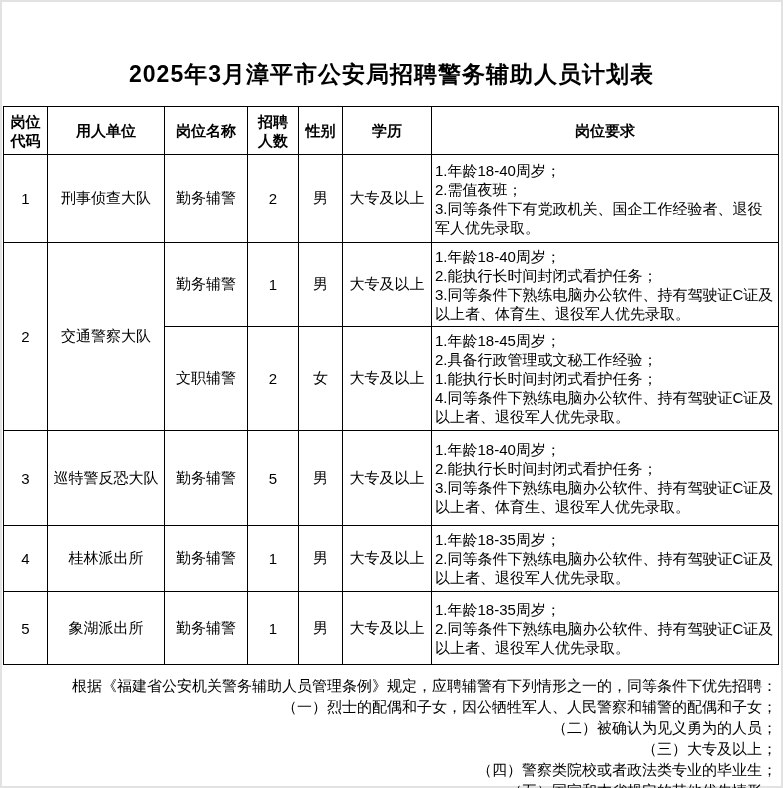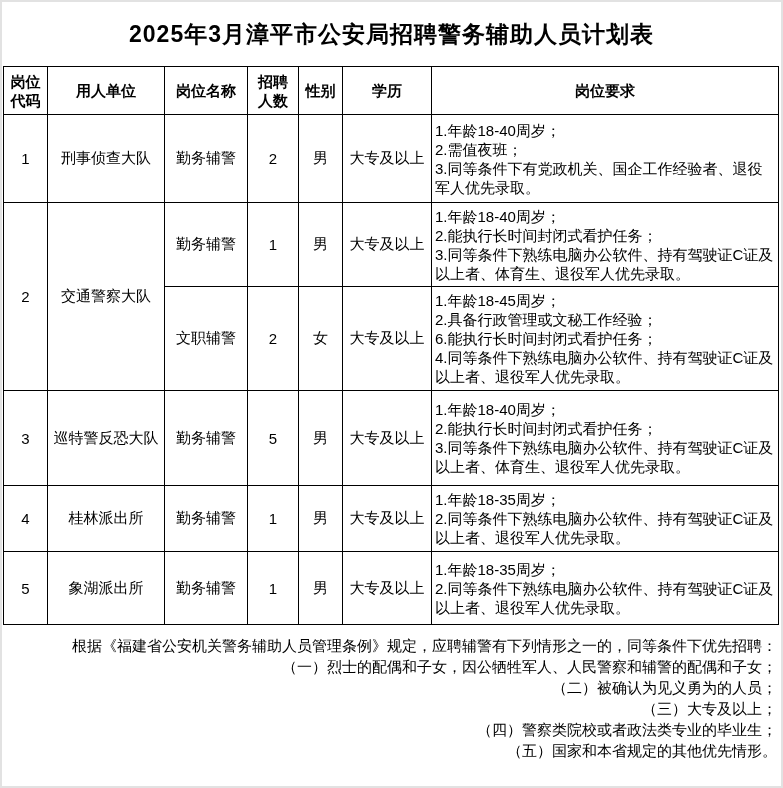--- a/index.html
+++ b/index.html
@@ -15,20 +15,21 @@
     box-sizing: border-box;
     width: 783px; height: 788px;
     border: 2px solid #e2e2e2;
     background: #ffffff;
   }
   .title-bar {
     height: 64px;
     display: flex;
     align-items: center;
     justify-content: center;
+    margin-top: 40px;
   }
   .title-bar h1 {
     margin: 0;
     font-size: 23px;
     font-weight: bold;
     letter-spacing: 1px;
   }
   table.plan {
     border-collapse: collapse;
     table-layout: fixed;
@@ -118,21 +119,21 @@
         </td>
       </tr>
       <tr style="height:104px">
         <td class="c">文职辅警</td>
         <td class="c">2</td>
         <td class="c">女</td>
         <td class="c">大专及以上</td>
         <td class="req">
           <div class="req-line">1.年龄18-45周岁；</div>
           <div class="req-line">2.具备行政管理或文秘工作经验；</div>
-          <div class="req-line">6.能执行长时间封闭式看护任务；</div>
+          <div class="req-line">1.能执行长时间封闭式看护任务；</div>
           <div class="req-line">4.同等条件下熟练电脑办公软件、持有驾驶证C证及以上者、退役军人优先录取。</div>
         </td>
       </tr>
       <tr style="height:95px">
         <td class="c">3</td>
         <td class="c">巡特警反恐大队</td>
         <td class="c">勤务辅警</td>
         <td class="c">5</td>
         <td class="c">男</td>
         <td class="c">大专及以上</td>

